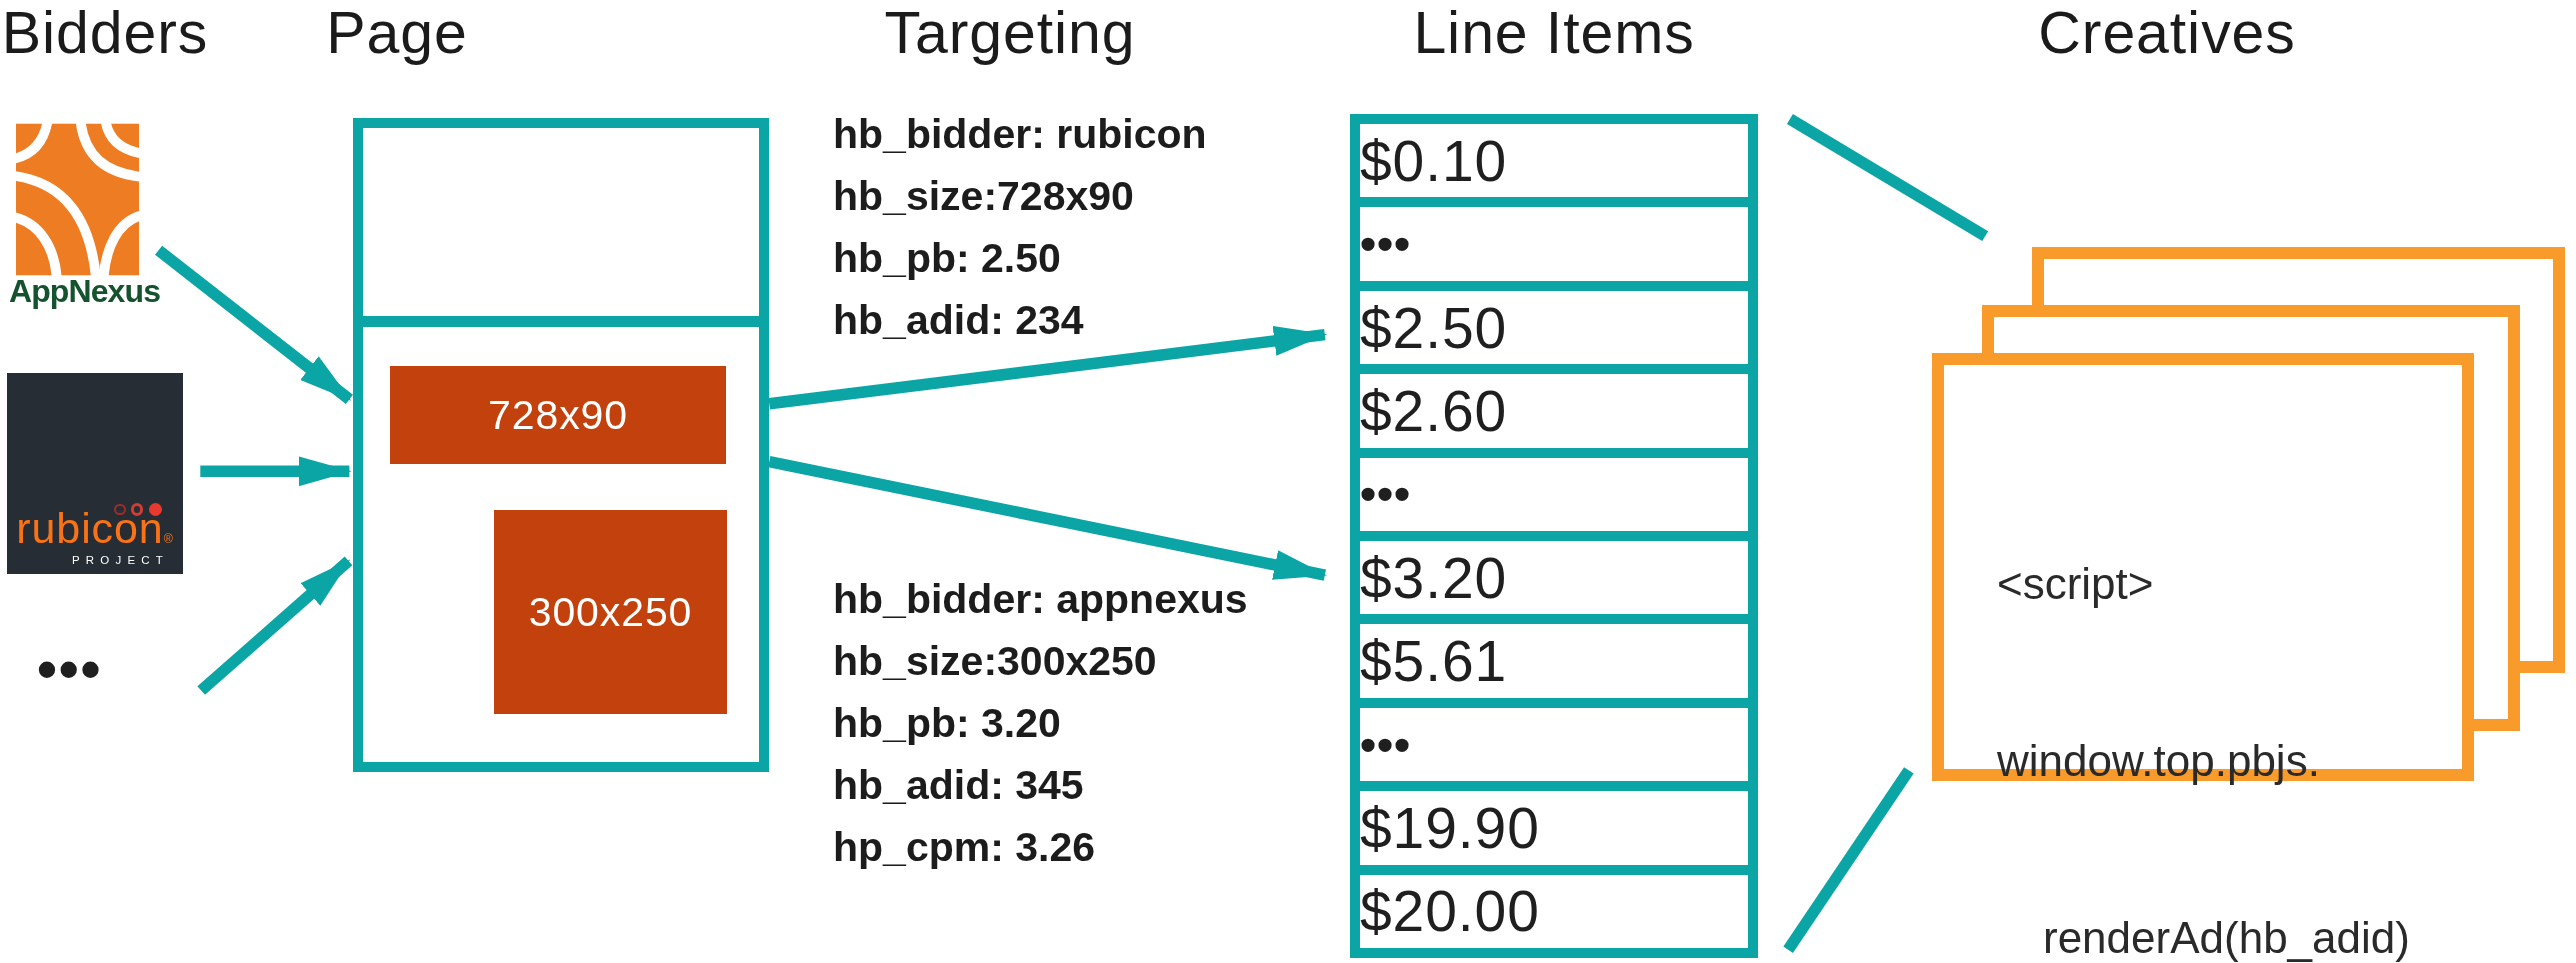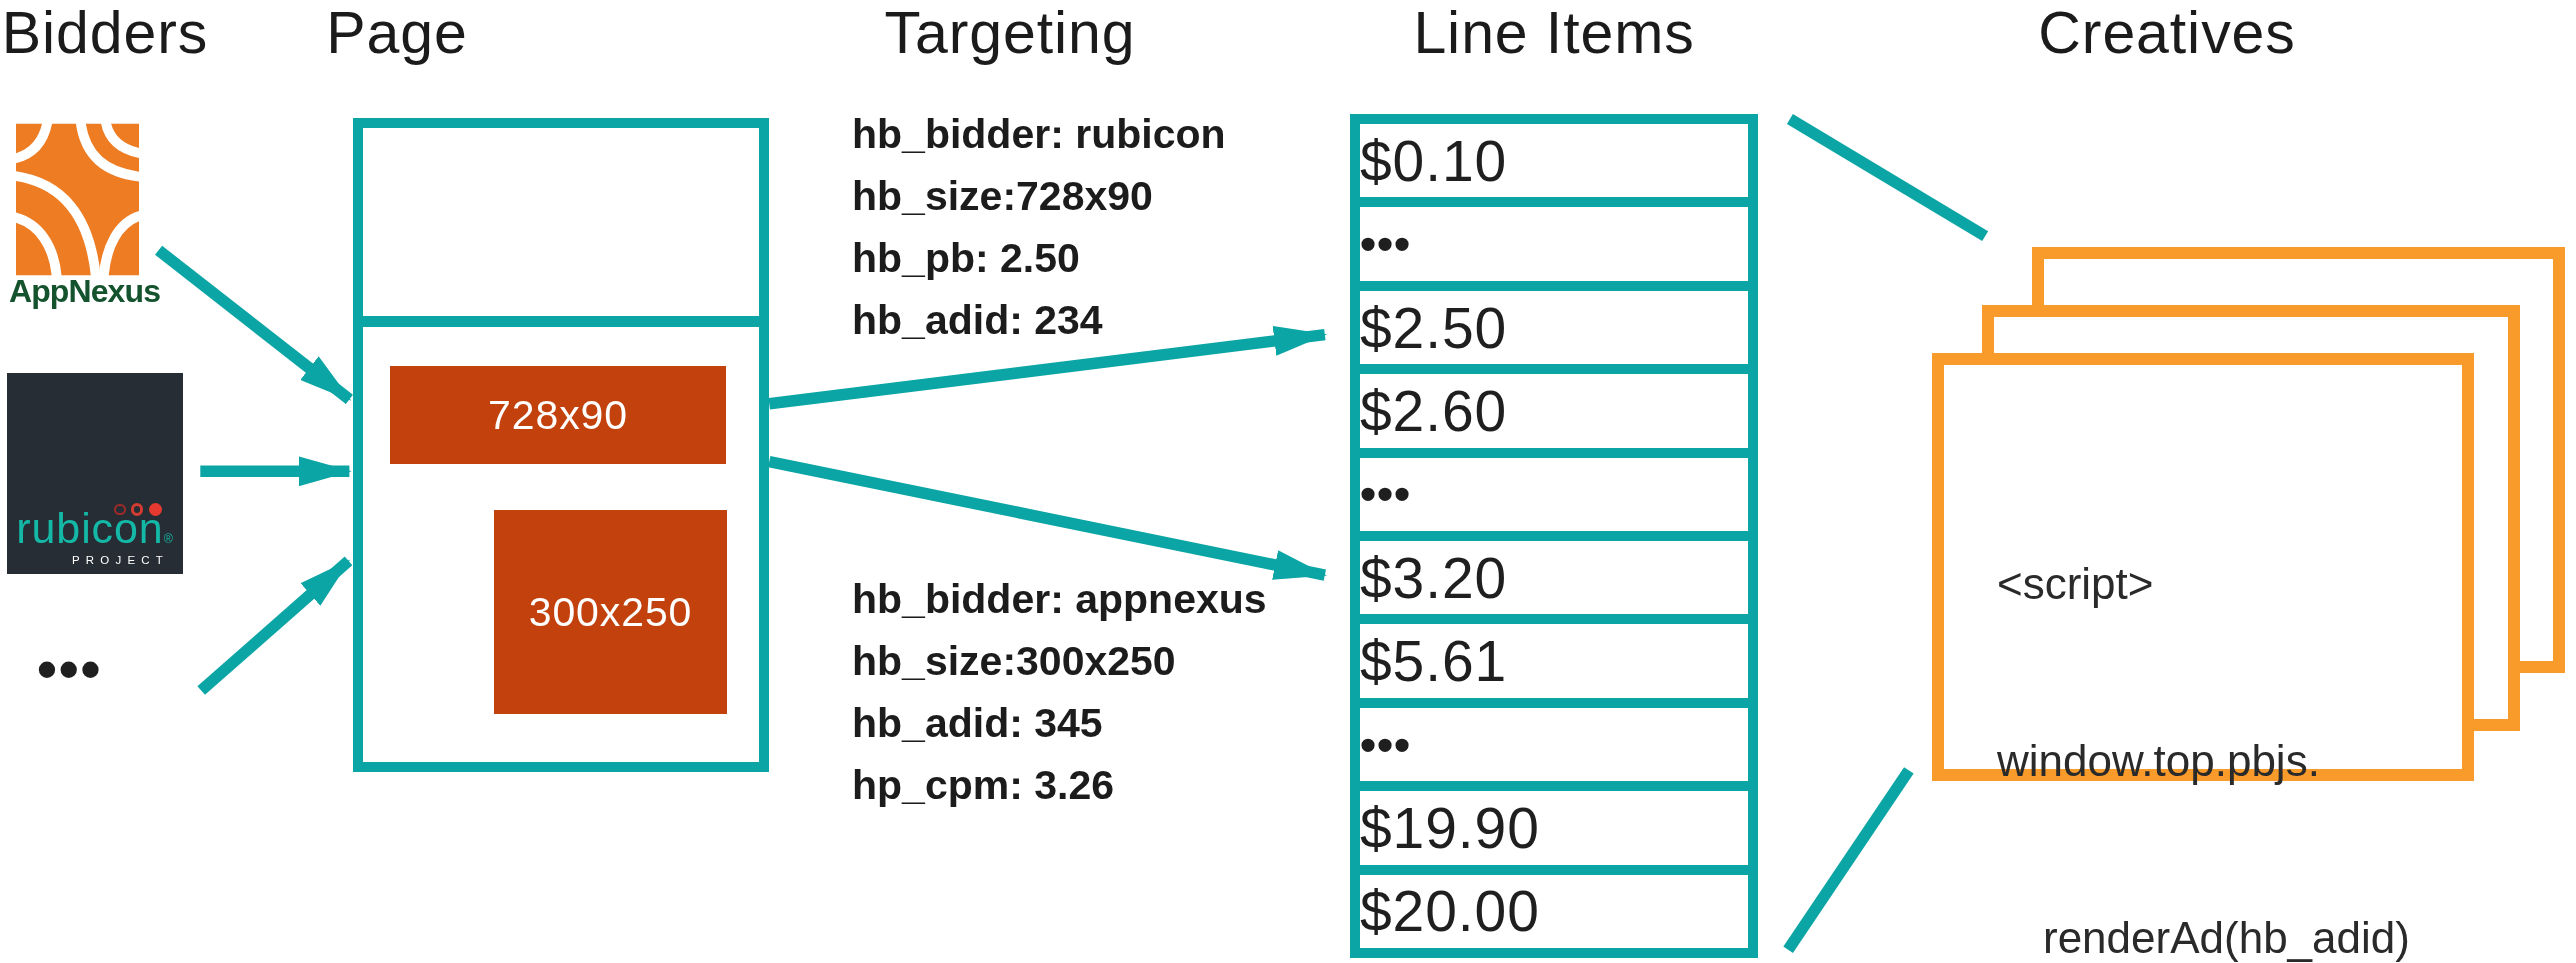--- a/index.html
+++ b/index.html
@@ -25,41 +25,41 @@
   #appnexus-logo{position:absolute;left:16px;top:123px;width:123px;height:153px;}
   #appnexus-label{position:absolute;left:9px;top:273px;width:137px;text-align:center;
                   font-size:32px;font-weight:700;color:#14532d;letter-spacing:-0.9px;}
   #rubicon-logo{position:absolute;left:7px;top:373px;width:176px;height:201px;
                 background:#272d35;}
   .rp-dots{position:absolute;top:130px;right:21px;display:flex;gap:5.3px;align-items:center;}
   .rp-dot{border-radius:50%;box-sizing:border-box;}
   .rp-dot.ring{width:11.5px;height:11.5px;border:2.7px solid #9e2b28;}
   .rp-dot.mid{width:12.4px;height:12.4px;border:3.6px solid #d23c31;background:#272d35;}
   .rp-dot.solid{width:13.3px;height:13.3px;background:#e6392f;}
-  .rp-word{position:absolute;top:130px;left:0;right:0;text-align:center;color:#14b8a6;
+  .rp-word{position:absolute;top:130px;left:0;right:0;text-align:center;color:#f97316;
            font-size:43px;line-height:50px;letter-spacing:0.9px;white-space:nowrap;}
   .rp-word .reg{font-size:12.4px;vertical-align:baseline;}
   .rp-sub{position:absolute;top:181px;right:14px;color:#fff;font-size:11.5px;
           letter-spacing:6.2px;margin-left:48px;}
   #bidders-more{position:absolute;left:37px;top:641px;font-size:57px;line-height:57px;
                 font-weight:700;color:#1f1f1f;letter-spacing:1.8px;}
 
   
   #page-box{position:absolute;left:353px;top:118px;width:416px;height:654px;
             box-sizing:border-box;border:10.7px solid #0aa5a4;background:#fff;}
   #page-divider{position:absolute;left:0;right:0;top:188px;height:10.7px;background:#0aa5a4;}
   .slot{position:absolute;background:#c2410c;color:#ffffff;display:flex;
         align-items:center;justify-content:center;font-size:41px;font-weight:400;
         letter-spacing:0.9px;}
   #slot-728x90{left:27px;top:238px;width:336px;height:98px;}
   #slot-300x250{left:131px;top:382px;width:233px;height:204px;}
 
   
   .tgt{position:absolute;left:833px;font-size:41px;font-weight:700;color:#1c1c1c;
-       line-height:62px;white-space:nowrap;margin-left:19px;}
+       line-height:62px;white-space:nowrap;}
   #tgt-rubicon{top:103px;}
   #tgt-appnexus{top:568px;}
 
   
   #li-table{position:absolute;left:1350px;top:114px;width:408px;height:844px;
             box-sizing:border-box;border:10.7px solid #0aa5a4;background:#fff;
             display:flex;flex-direction:column;}
   .li-row{flex:1;display:flex;align-items:center;justify-content:flex-start;
           border-top:10.7px solid #0aa5a4;}
   .li-row:first-child{border-top:none;}
@@ -136,20 +136,21 @@
 
   <div class="tgt" id="tgt-rubicon">
     <div>hb_bidder: rubicon</div>
     <div>hb_size:728x90</div>
     <div>hb_pb: 2.50</div>
     <div>hb_adid: 234</div>
   </div>
   <div class="tgt" id="tgt-appnexus">
     <div>hb_bidder: appnexus</div>
     <div>hb_size:300x250</div>
+    <div>hb_pb: 3.20</div>
     <div>hb_adid: 345</div>
     <div>hp_cpm: 3.26</div>
   </div>
 
   <div id="li-table">
     <div class="li-row">
         <span class="price">$0.10</span>
       </div>
     <div class="li-row">
         <span class="dots">•••</span>

